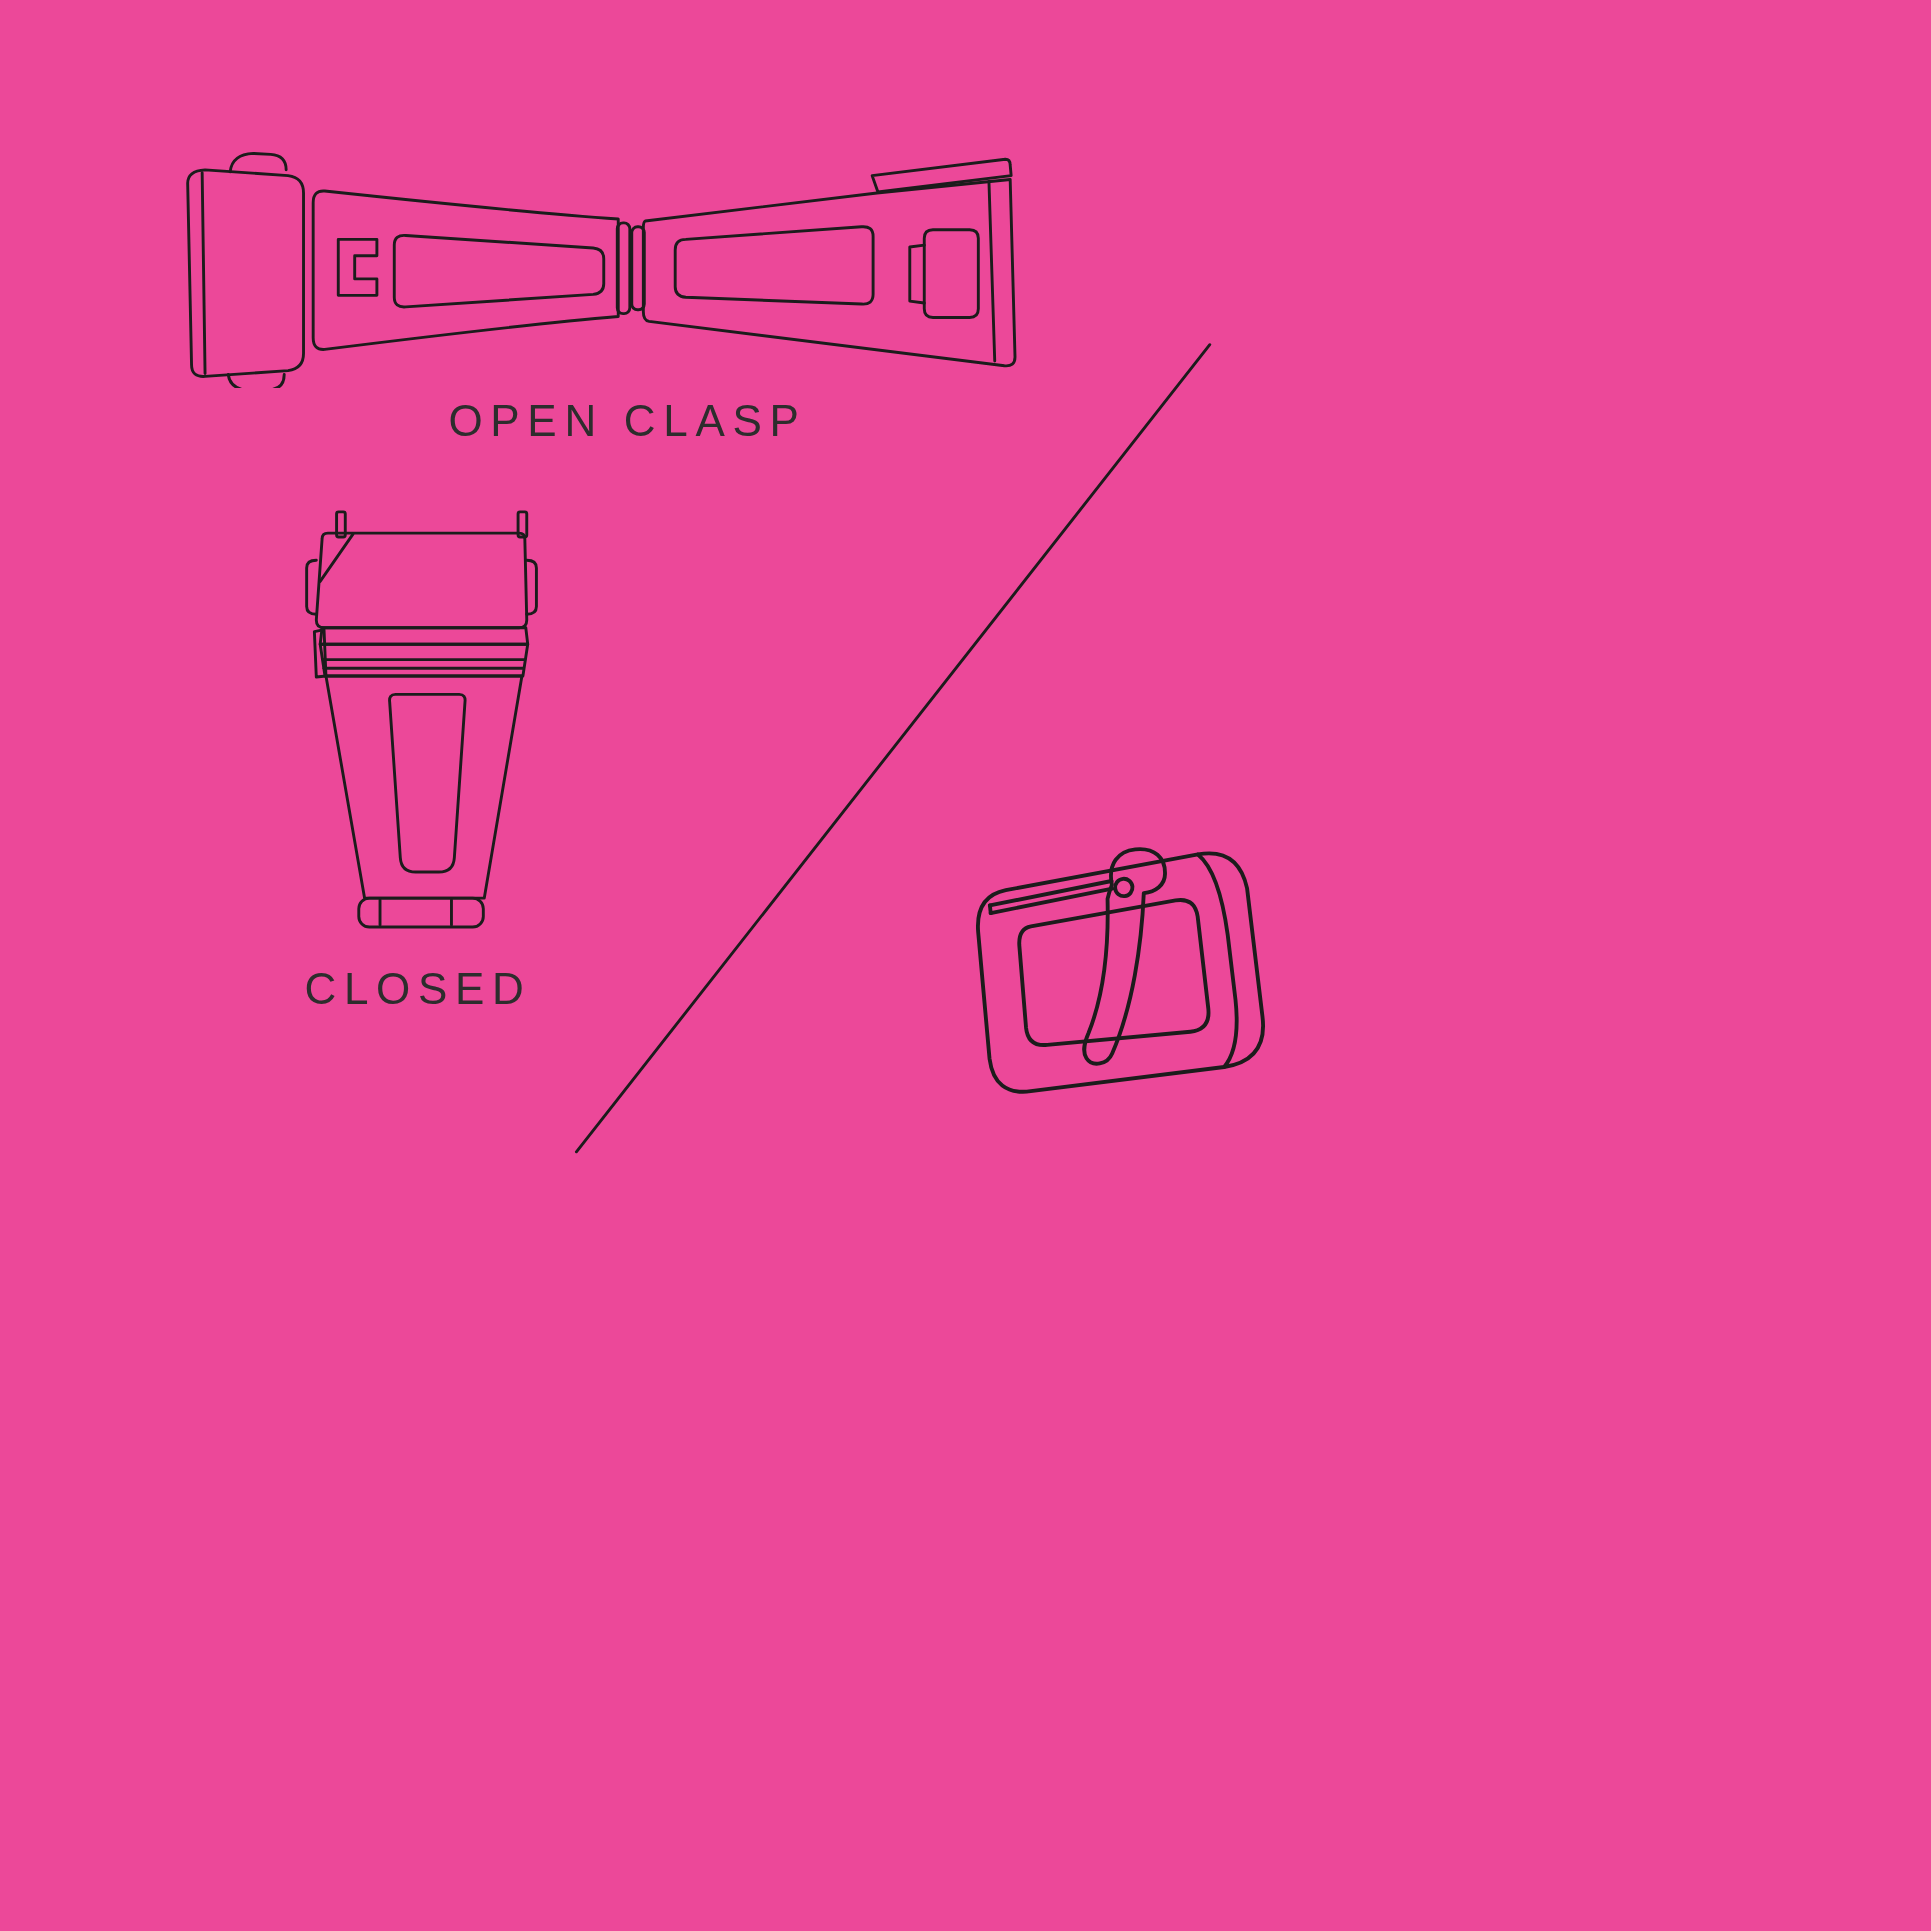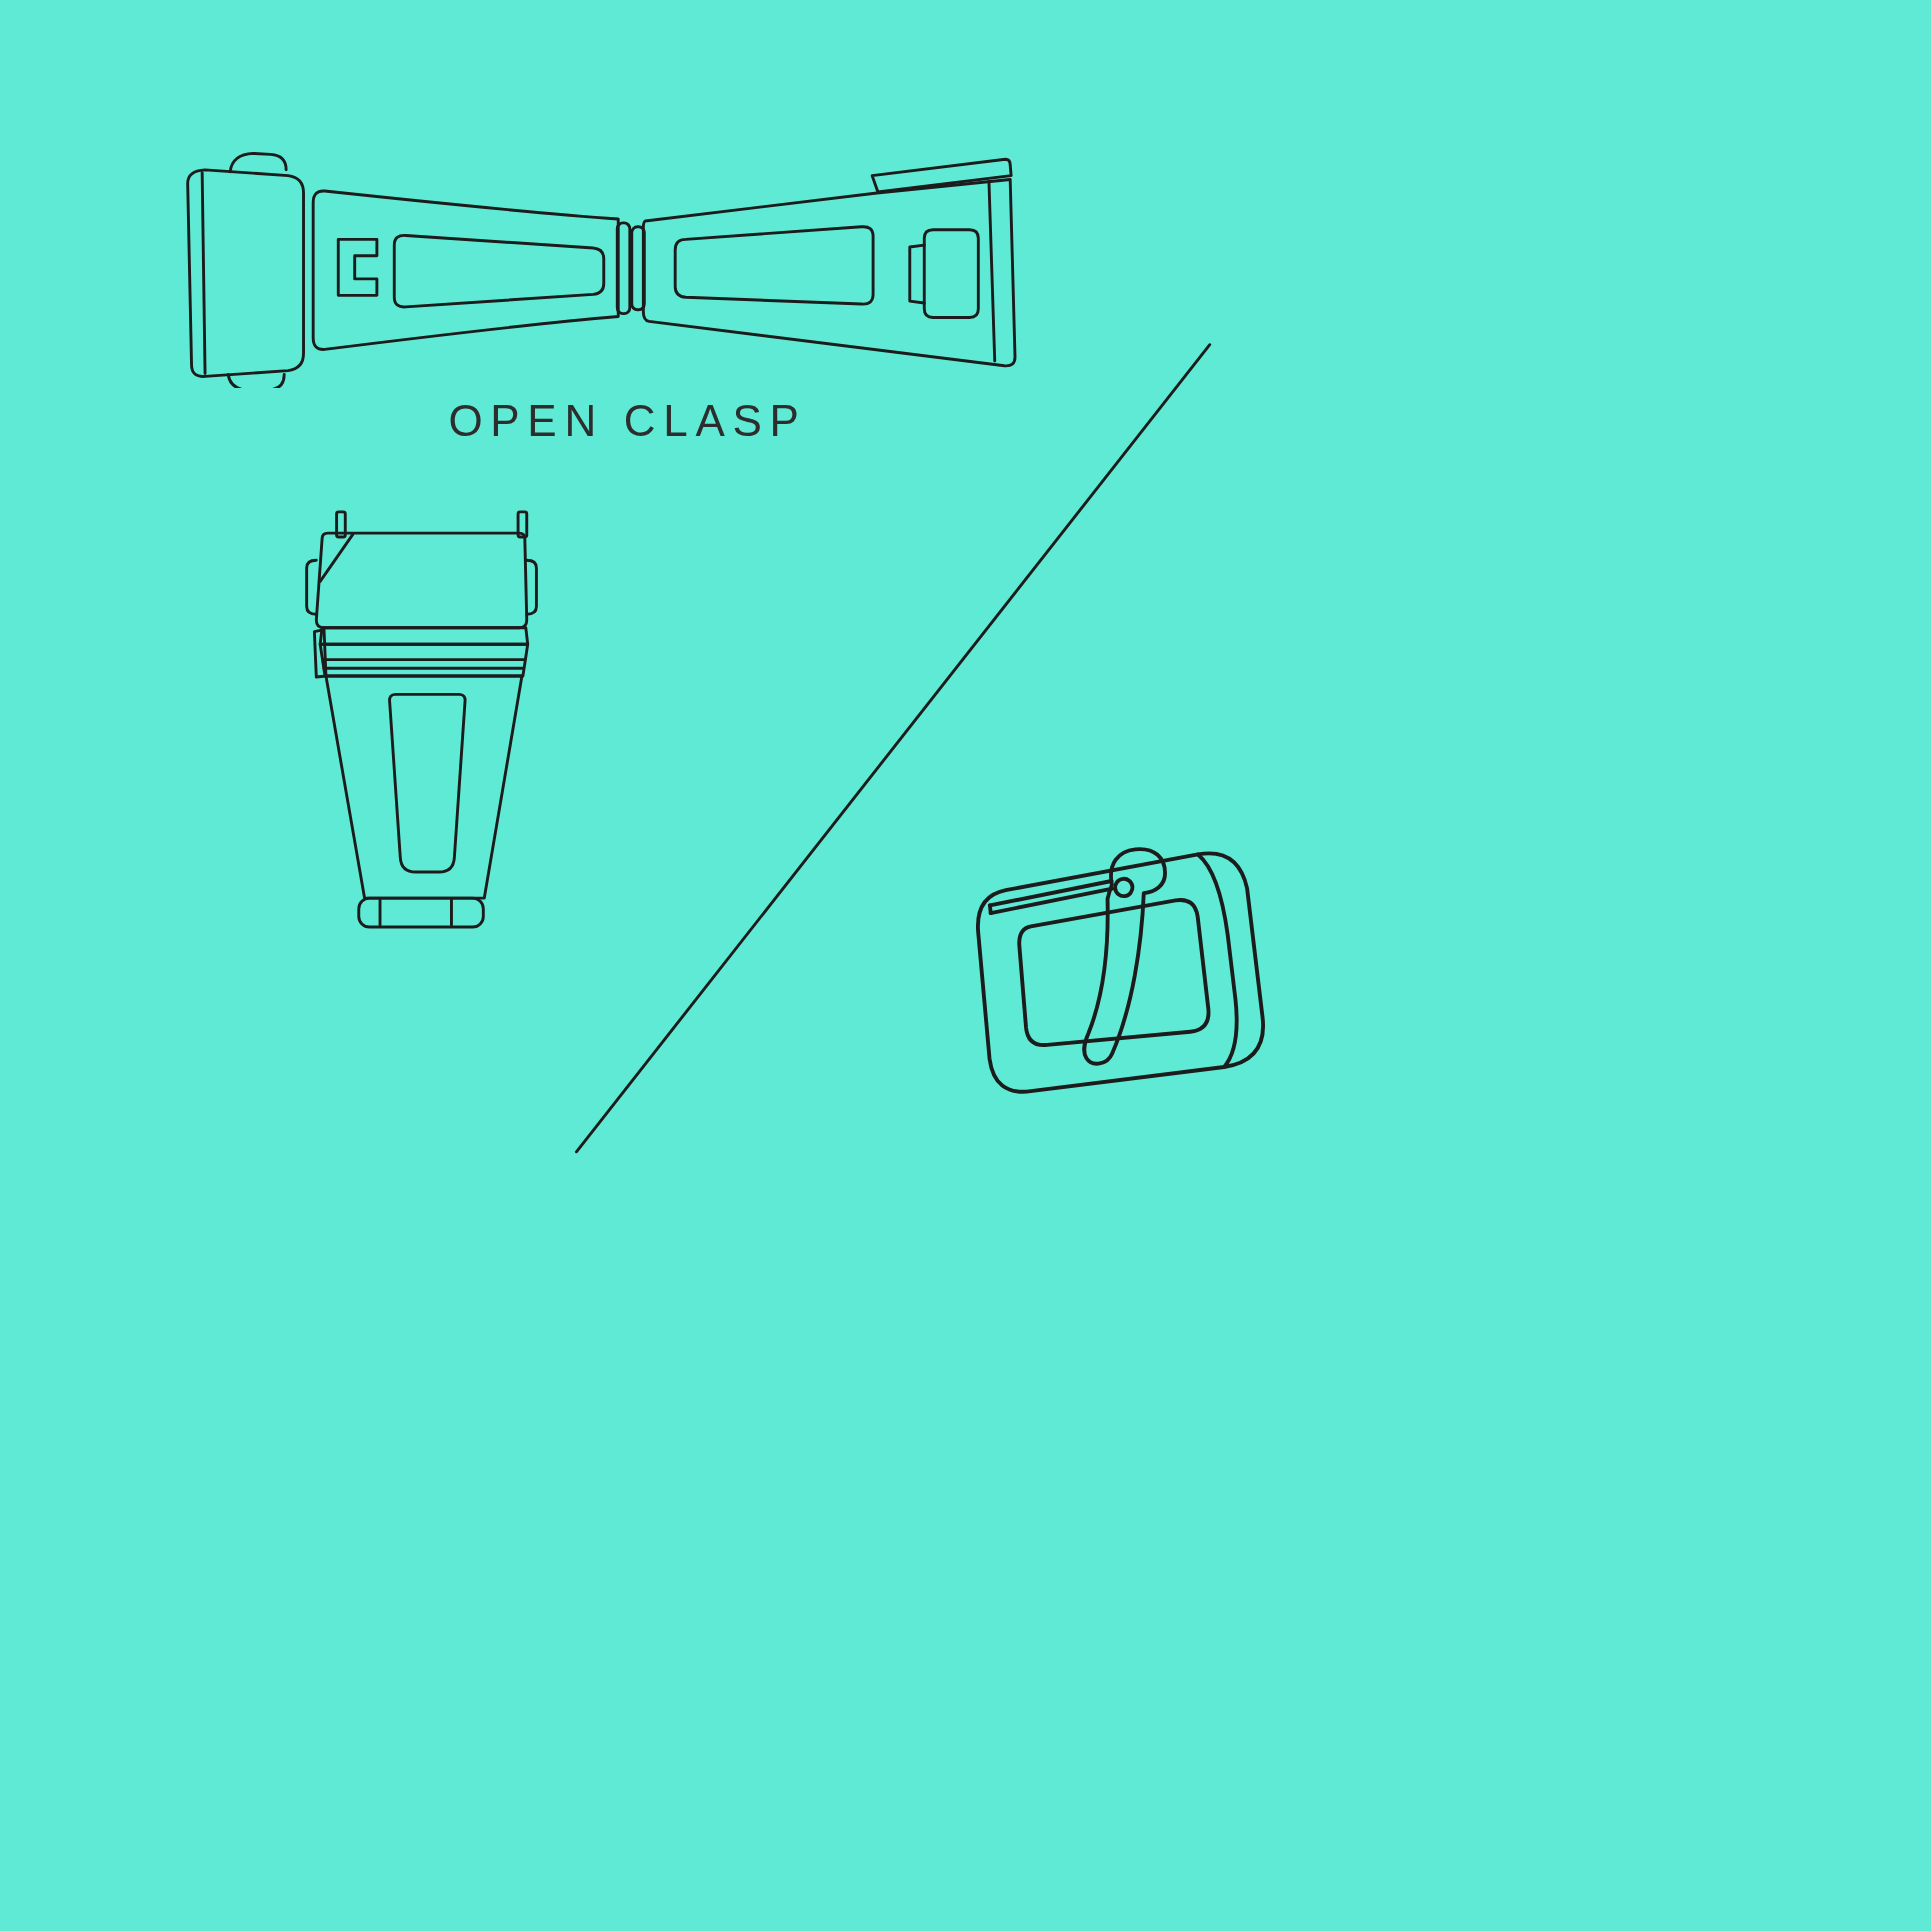--- a/index.html
+++ b/index.html
@@ -4,21 +4,21 @@
 <style>
   html, body {
     margin: 0;
     padding: 0;
     background: #ffffff;
   }
   .canvas {
     position: relative;
     width: 1931px;
     height: 1931px;
-    background: #5eead4;
+    background: #ec4899;
     overflow: hidden;
     font-family: "Liberation Sans", sans-serif;
   }
   .illustration {
     position: absolute;
     margin: 0;
   }
   .illustration svg {
     display: block;
     width: 100%;
@@ -133,20 +133,21 @@
         <path d="M30,178 L233,178 L194,408 L70,408 Z"></path>
         <path d="M102,197 L168,197 Q175,197 174,205 L163,366 Q162,381 147,381 L123,381 Q108,381 107,366 L96,205 Q95,197 102,197 Z"></path>
 
         <rect x="64" y="408" width="129" height="30" rx="11"></rect>
         <path d="M160,410 L160,436"></path>
         <path d="M86,410 L86,436"></path>
       </g>
     </svg>
   </figure>
 
+  <div class="caption caption-closed">CLOSED</div>
 
   <svg class="divider-svg" viewBox="0 0 2000 2000">
     <line x1="1253" y1="357" x2="597" y2="1193" stroke="#1c1c1c" stroke-width="3" stroke-linecap="round"></line>
   </svg>
 
   <figure class="illustration" style="left:951px; top:828px; width:348px; height:299px;">
     <svg viewBox="0 0 360 310">
       <g class="line-art-thick" transform="rotate(-6 180 150)">
 
         <path d="M66,52 L268,36 Q310,33 315,76 L317,210 Q318,256 272,258 L70,262 Q32,263 31,224 L33,92 Q34,55 66,52 Z"></path>

